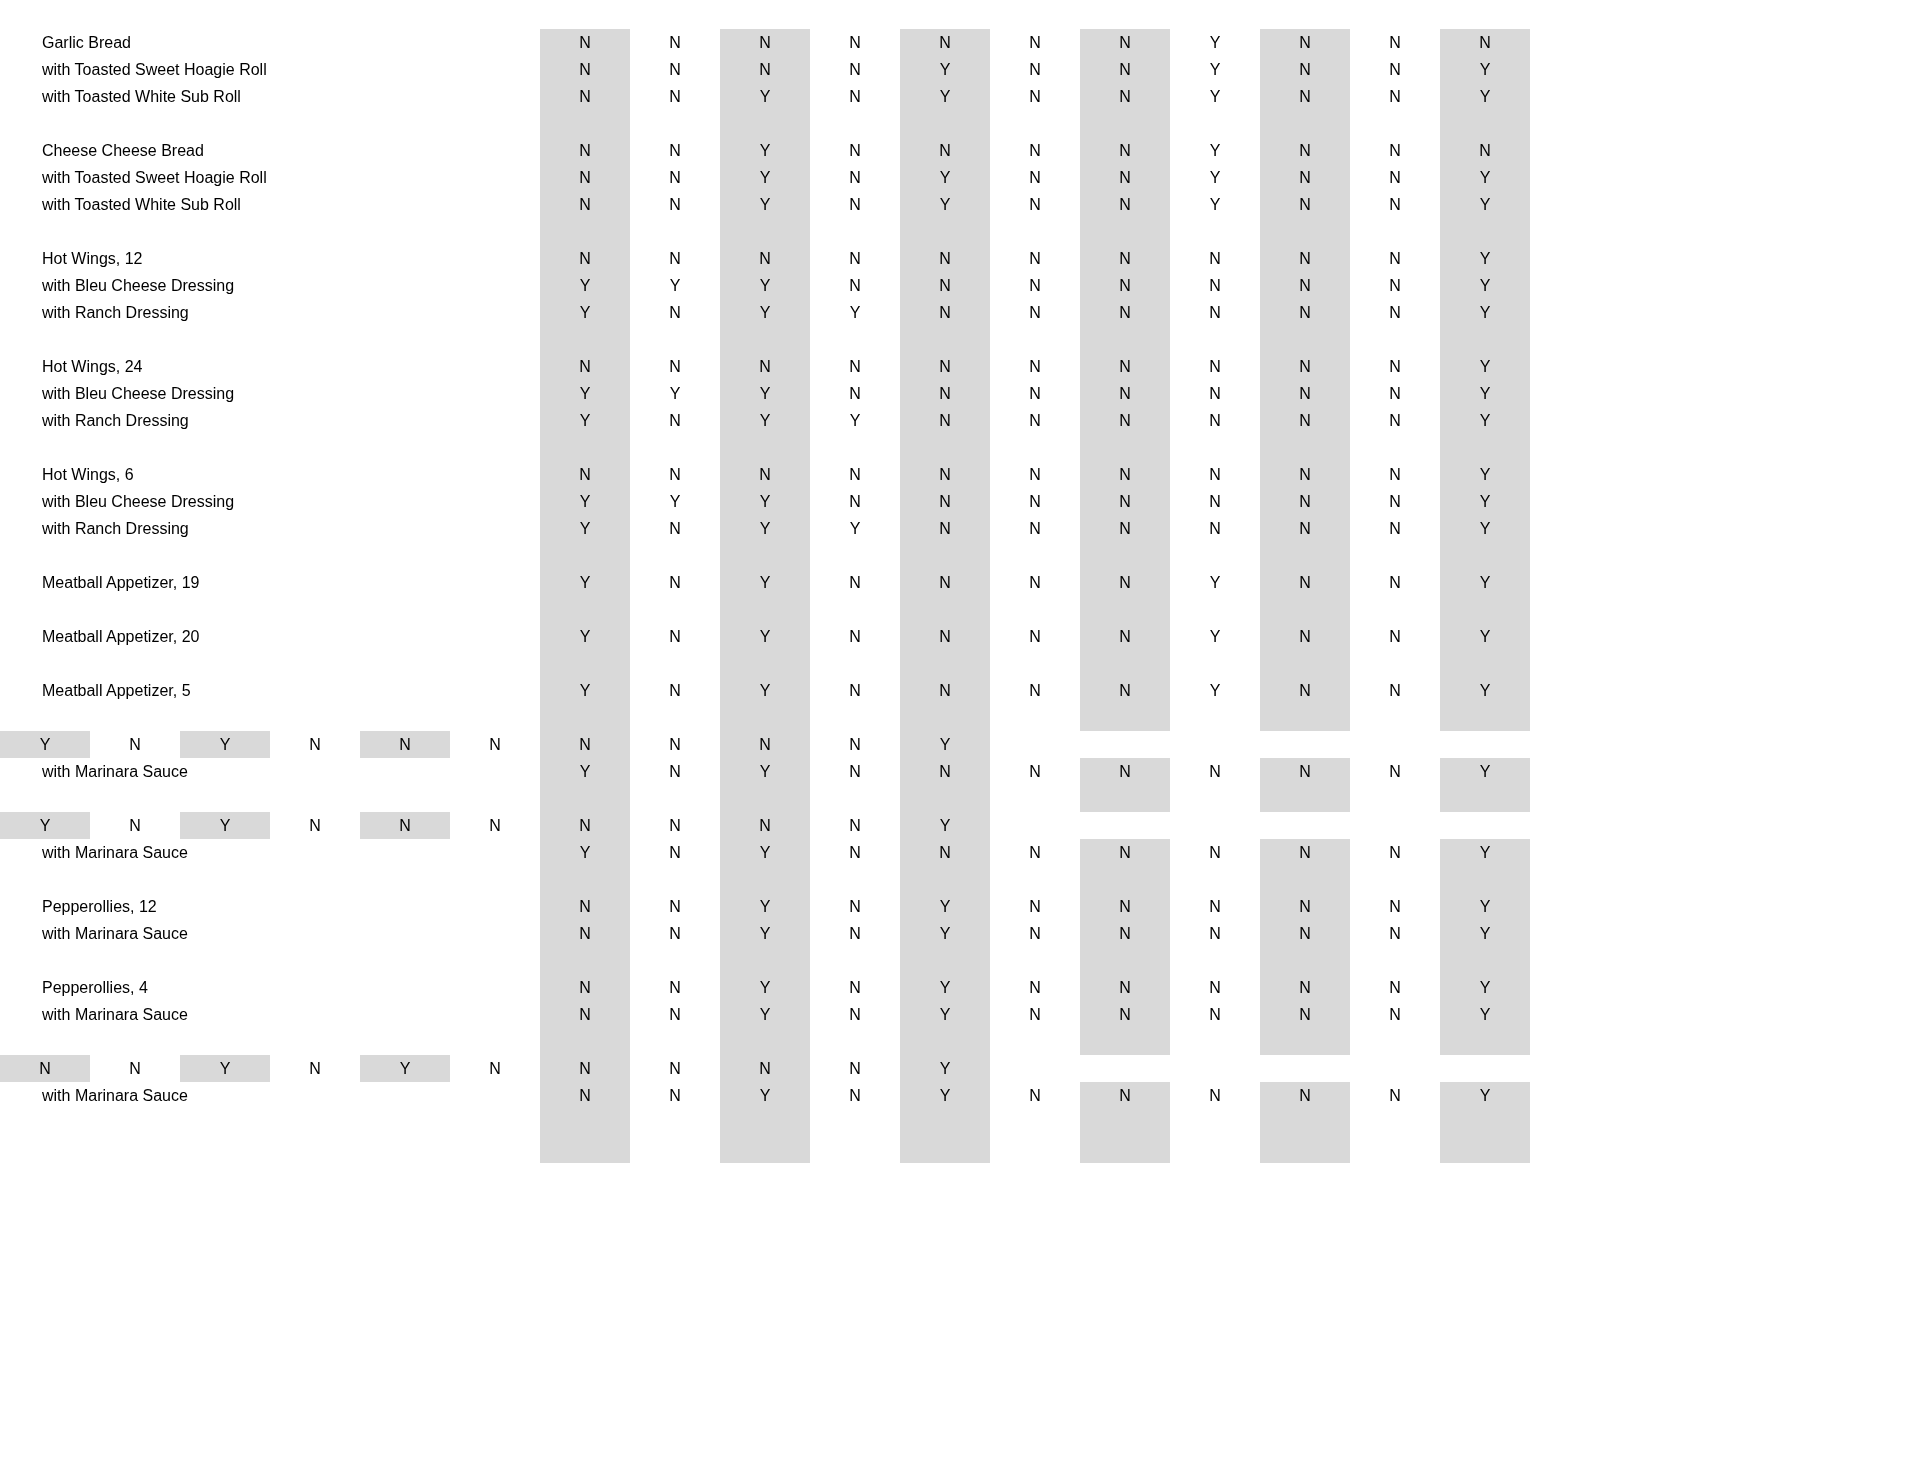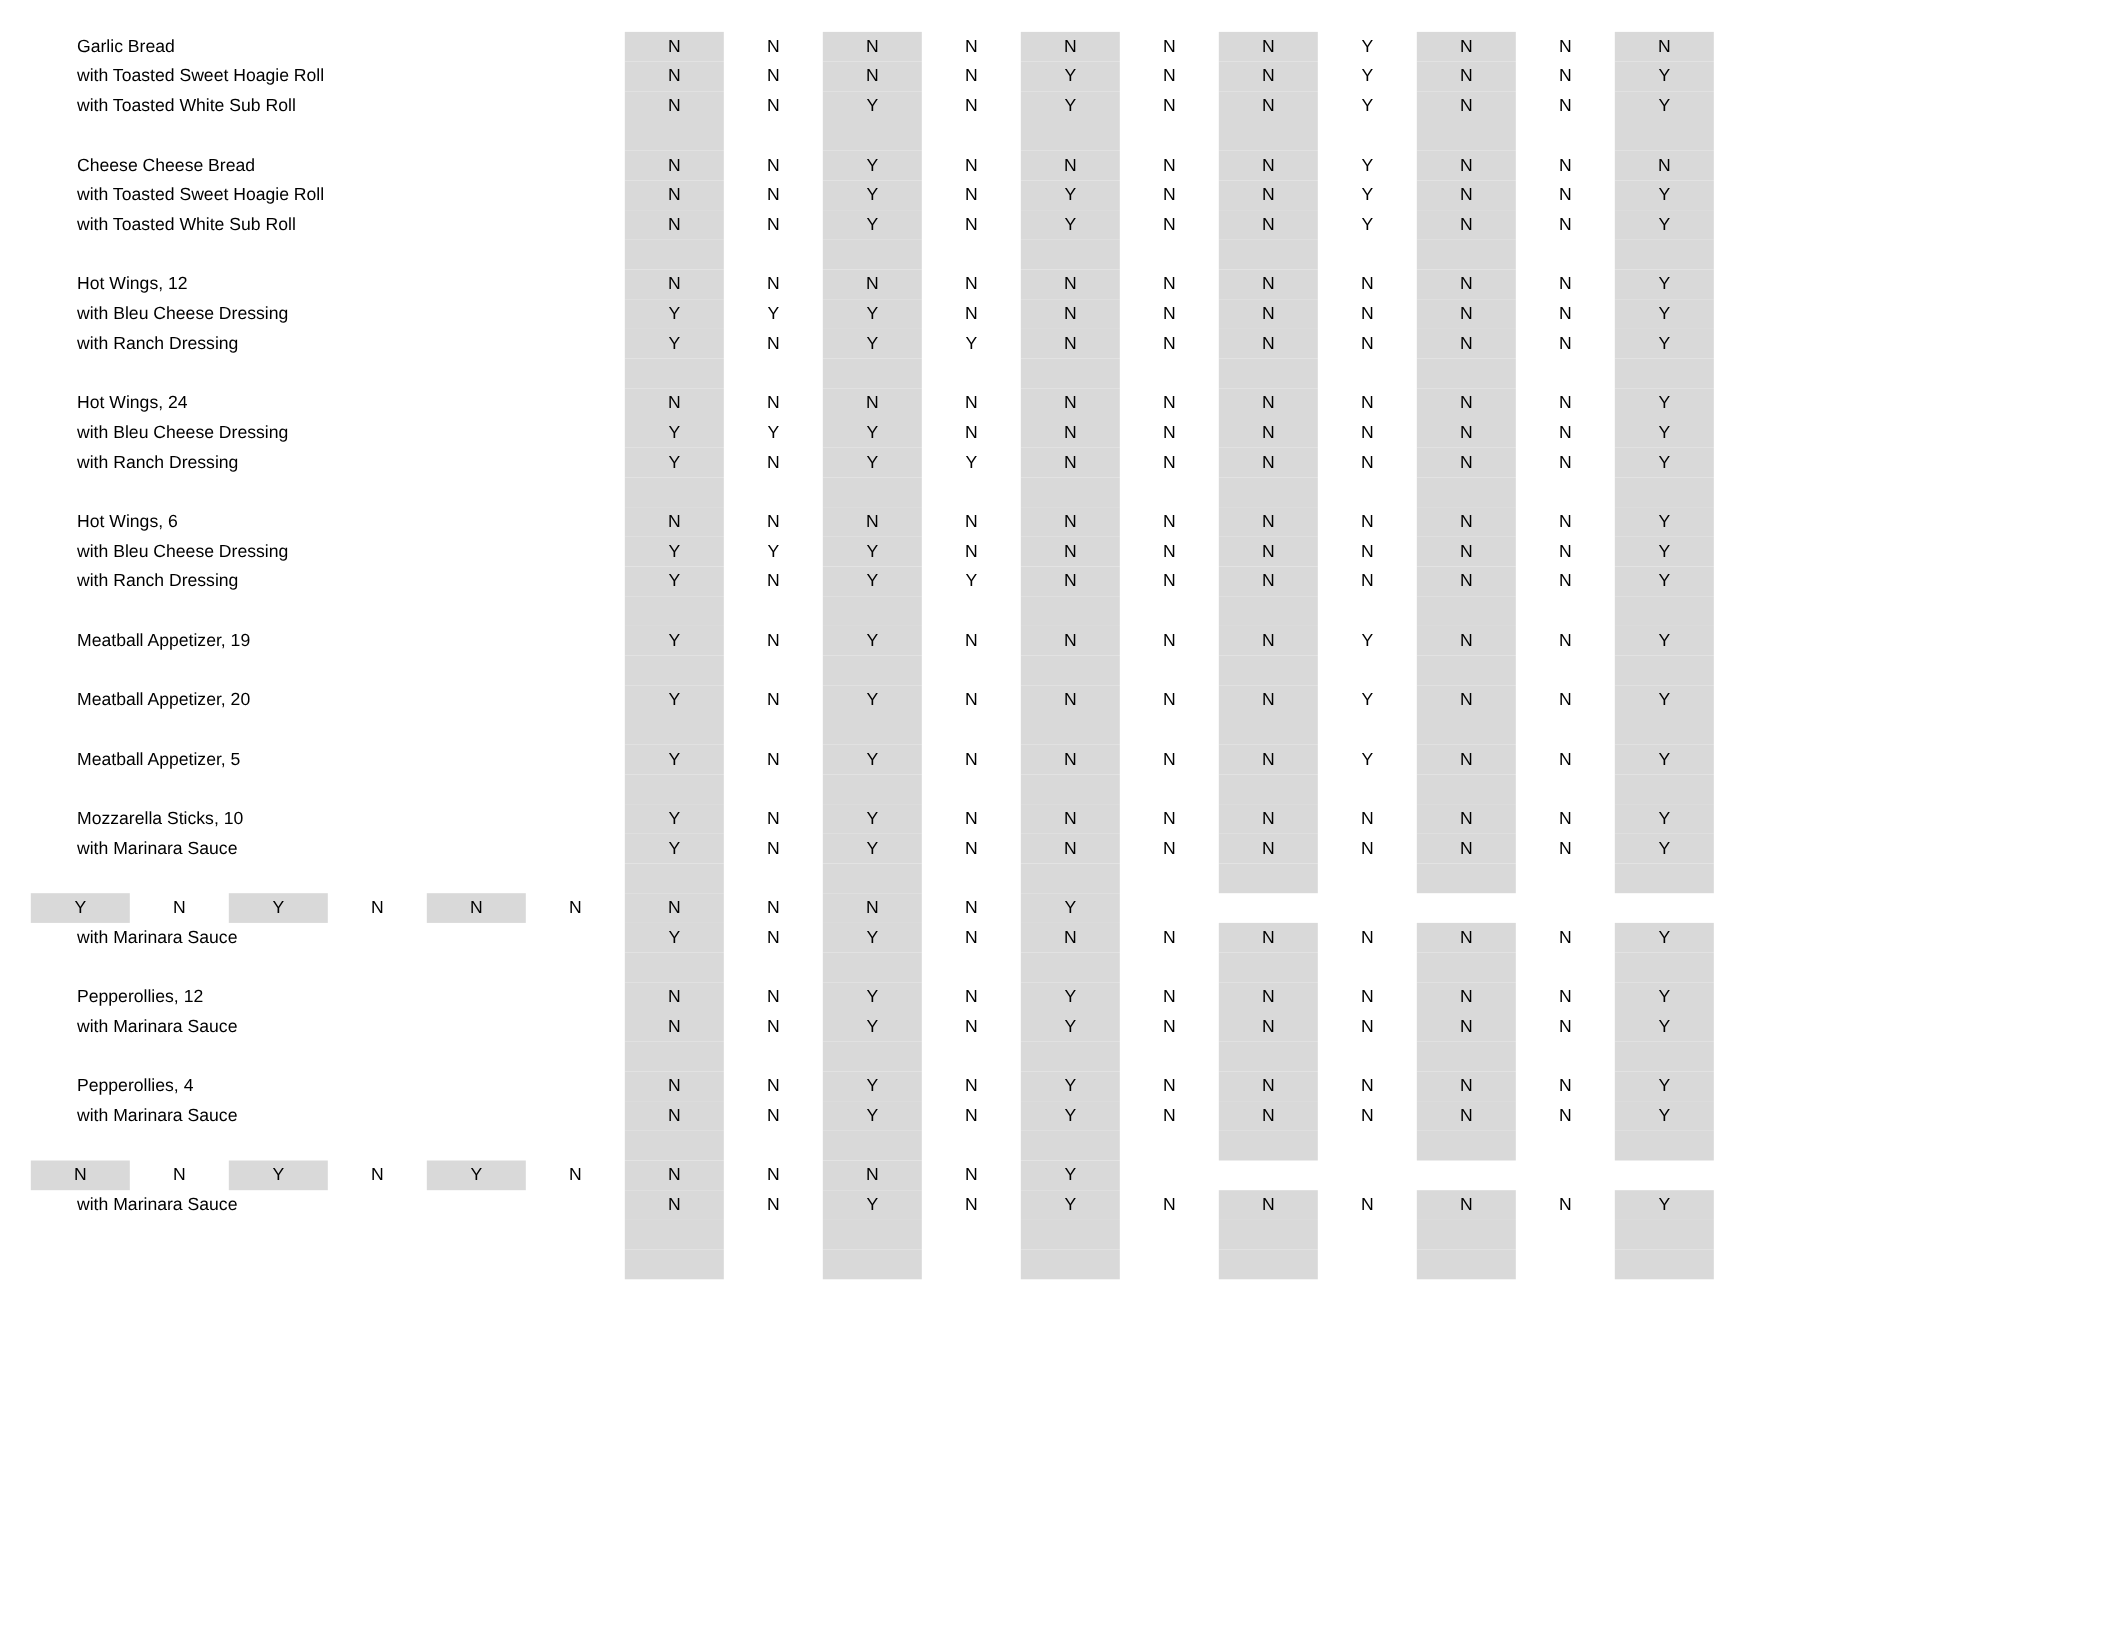--- a/index.html
+++ b/index.html
@@ -19,21 +19,20 @@
   }
   .table {
     position: absolute;
     left: 0;
     top: 29px;
   }
   .row {
     display: flex;
     height: 27px;
     line-height: 27px;
-    margin-left: 28px;
   }
   .label-cell {
     width: 540px;
     padding-left: 42px;
     box-sizing: border-box;
     white-space: nowrap;
     text-align: left;
   }
   .val-cell {
     width: 90px;
@@ -406,21 +405,20 @@
         <div class="val-cell"></div>
         <div class="val-cell shaded"></div>
         <div class="val-cell"></div>
         <div class="val-cell shaded"></div>
         <div class="val-cell"></div>
         <div class="val-cell shaded"></div>
         <div class="val-cell"></div>
         <div class="val-cell shaded"></div>
       </div>
       <div class="row">
-        <div class="label-cell">Mozzarella Sticks, 10</div>
         <div class="val-cell shaded">Y</div>
         <div class="val-cell">N</div>
         <div class="val-cell shaded">Y</div>
         <div class="val-cell">N</div>
         <div class="val-cell shaded">N</div>
         <div class="val-cell">N</div>
         <div class="val-cell shaded">N</div>
         <div class="val-cell">N</div>
         <div class="val-cell shaded">N</div>
         <div class="val-cell">N</div>

